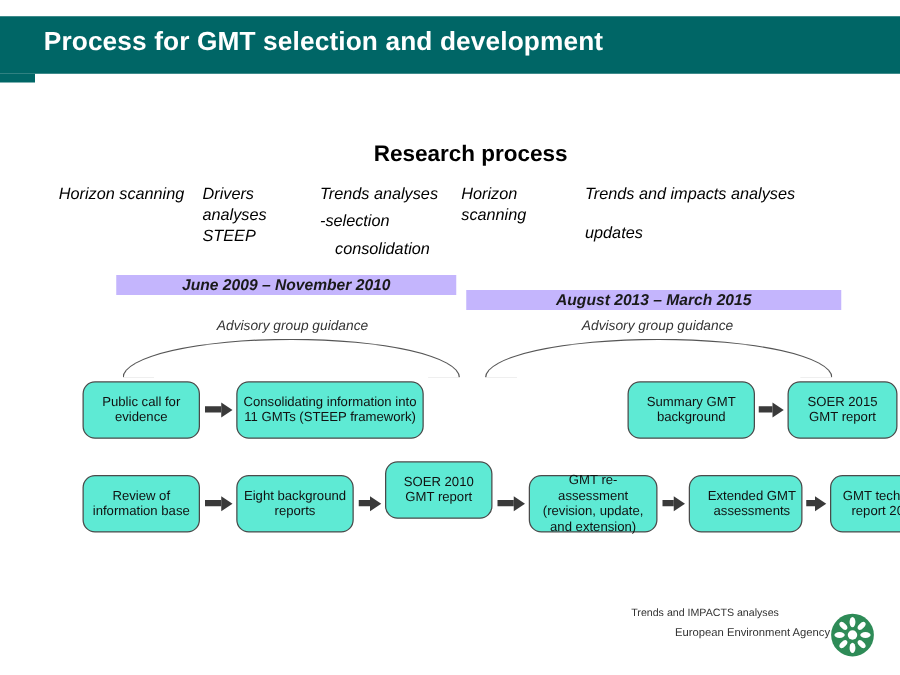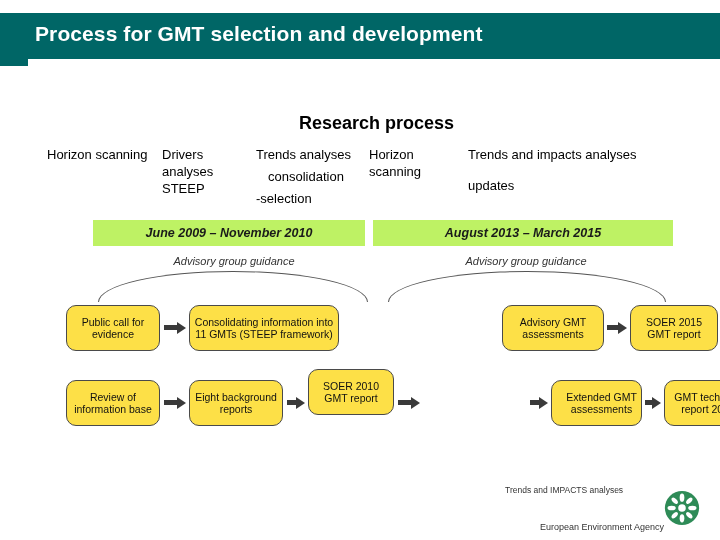--- a/index.html
+++ b/index.html
@@ -54,20 +54,21 @@
     font-size: 18px;
     font-weight: bold;
     color: #000000;
   }
   
   .col-label {
     position: absolute;
     font-size: 13px;
     color: #000000;
     line-height: 17px;
+    font-style: italic;
   }
   .col1 { left: 47px;  top: 146px; width: 105px; }
   .col2 { left: 162px; top: 146px; width: 90px; }
   .col3 { left: 256px; top: 146px; width: 110px; }
   .col4 { left: 369px; top: 146px; width: 95px; }
   .col5 { left: 468px; top: 146px; width: 235px; }
   .col-sub {
     display: block;
     font-size: 13px;
     color: #000000;
@@ -79,32 +80,32 @@
   .diagram {
     position: absolute;
     left: 36px;
     top: 213px;
     width: 648px;
     height: 231px;
     background: #ffffff;
   }
   .band {
     position: absolute;
-    height: 26px;
-    background: #bef264;
+    height: 16px;
+    background: #c4b5fd;
     display: flex;
     align-items: center;
     justify-content: center;
     font-size: 12.5px;
     font-weight: bold;
     font-style: italic;
     color: #1a1a1a;
   }
   .band-left  { left: 57px;  top: 7px;  width: 272px; }
-  .band-right { left: 337px; top: 7px;  width: 300px; text-align: center; }
+  .band-right { left: 337px; top: 19px;  width: 300px; text-align: center; }
 
   .adv-label {
     position: absolute;
     font-size: 11px;
     font-style: italic;
     color: #333333;
     text-align: center;
   }
   .adv-left  { left: 118px; top: 42px; width: 160px; }
   .adv-right { left: 410px; top: 42px; width: 160px; }
@@ -116,21 +117,21 @@
     border-radius: 50% 50% 0 0 / 100% 100% 0 0;
     height: 30px;
   }
   .arc-left  { left: 62px;  top: 58px; width: 268px; }
   .arc-right { left: 352px; top: 58px; width: 276px; }
 
   .nodebox {
     position: absolute;
     border: 1.3px solid #4a4a4a;
     border-radius: 10px;
-    background: #fde047;
+    background: #5eead4;
     display: flex;
     align-items: center;
     justify-content: center;
     text-align: center;
     font-size: 10.5px;
     line-height: 12.5px;
     color: #111111;
     box-sizing: border-box;
     padding: 2px 4px;
   }
@@ -156,21 +157,21 @@
   .footer-note {
     position: absolute;
     left: 505px;
     top: 485px;
     font-size: 8.5px;
     color: #333333;
   }
   .footer-brand {
     position: absolute;
     left: 540px;
-    top: 522px;
+    top: 501px;
     font-size: 9px;
     color: #333333;
   }
   .eea-logo {
     position: absolute;
     left: 664px;
     top: 490px;
     width: 36px;
     height: 36px;
   }
@@ -187,22 +188,22 @@
   <div class="research-heading">Research process</div>
 
   <div class="col-label col1">
     <span>Horizon scanning</span>
   </div>
   <div class="col-label col2">
     <span>Drivers analyses STEEP</span>
   </div>
   <div class="col-label col3">
     <span>Trends analyses</span>
+    <span class="col-sub">-selection</span>
     <span class="col-sub col3-line2">consolidation</span>
-    <span class="col-sub">-selection</span>
   </div>
   <div class="col-label col4">
     <span>Horizon scanning</span>
   </div>
   <div class="col-label col5">
     <span>Trends and impacts analyses</span>
     <span class="col-sub">updates</span>
   </div>
 
   <div class="diagram">
@@ -221,21 +222,21 @@
     </div>
     <div class="arrow" style="left:128px; top:110px; width:22px;">
       <span class="shaft"></span>
         <span class="head"></span>
     </div>
     <div class="nodebox" style="left:153px; top:92px; width:150px; height:46px;">
       <span>Consolidating information into 11 GMTs (STEEP framework)</span>
     </div>
 
     <div class="nodebox" style="left:466px; top:92px; width:102px; height:46px;">
-      <span>Advisory GMT assessments</span>
+      <span>Summary GMT background</span>
     </div>
     <div class="arrow" style="left:571px; top:110px; width:20px;">
       <span class="shaft"></span>
         <span class="head"></span>
     </div>
     <div class="nodebox" style="left:594px; top:92px; width:88px; height:46px;">
       <span>SOER 2015 GMT report</span>
     </div>
 
     <div class="nodebox" style="left:30px; top:167px; width:94px; height:46px;">
@@ -252,20 +253,23 @@
       <span class="shaft"></span>
         <span class="head"></span>
     </div>
     <div class="nodebox" style="left:272px; top:156px; width:86px; height:46px;">
       <span>SOER 2010 GMT report</span>
     </div>
 
     <div class="arrow" style="left:362px; top:185px; width:22px;">
       <span class="shaft"></span>
         <span class="head"></span>
+    </div>
+    <div class="nodebox" style="left:387px; top:167px; width:103px; height:46px;">
+      <span>GMT re-assessment (revision, update, and extension)</span>
     </div>
     <div class="arrow" style="left:494px; top:185px; width:18px;">
       <span class="shaft"></span>
         <span class="head"></span>
     </div>
     <div class="nodebox" style="left:515px; top:167px; width:91px; height:46px;padding-left:14px;">
       <span>Extended GMT assessments</span>
     </div>
     <div class="arrow" style="left:609px; top:185px; width:16px;">
       <span class="shaft"></span>

